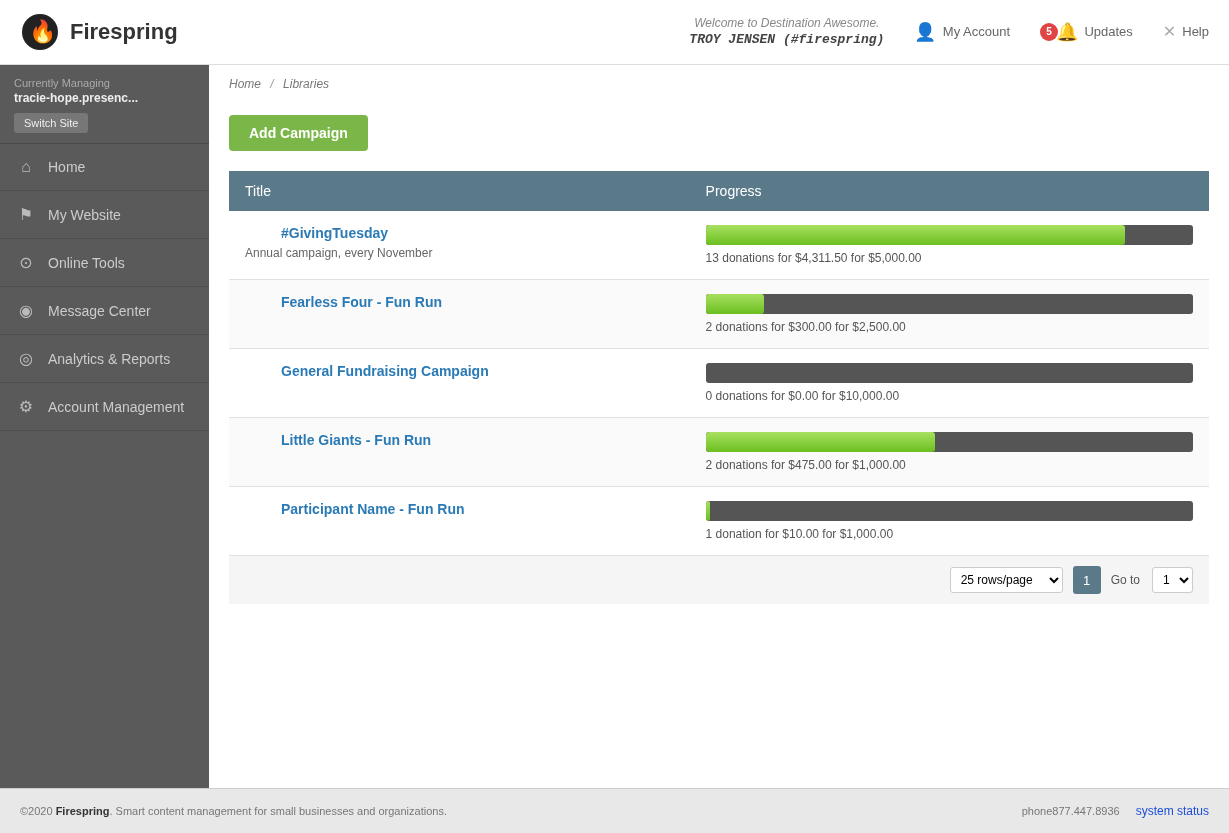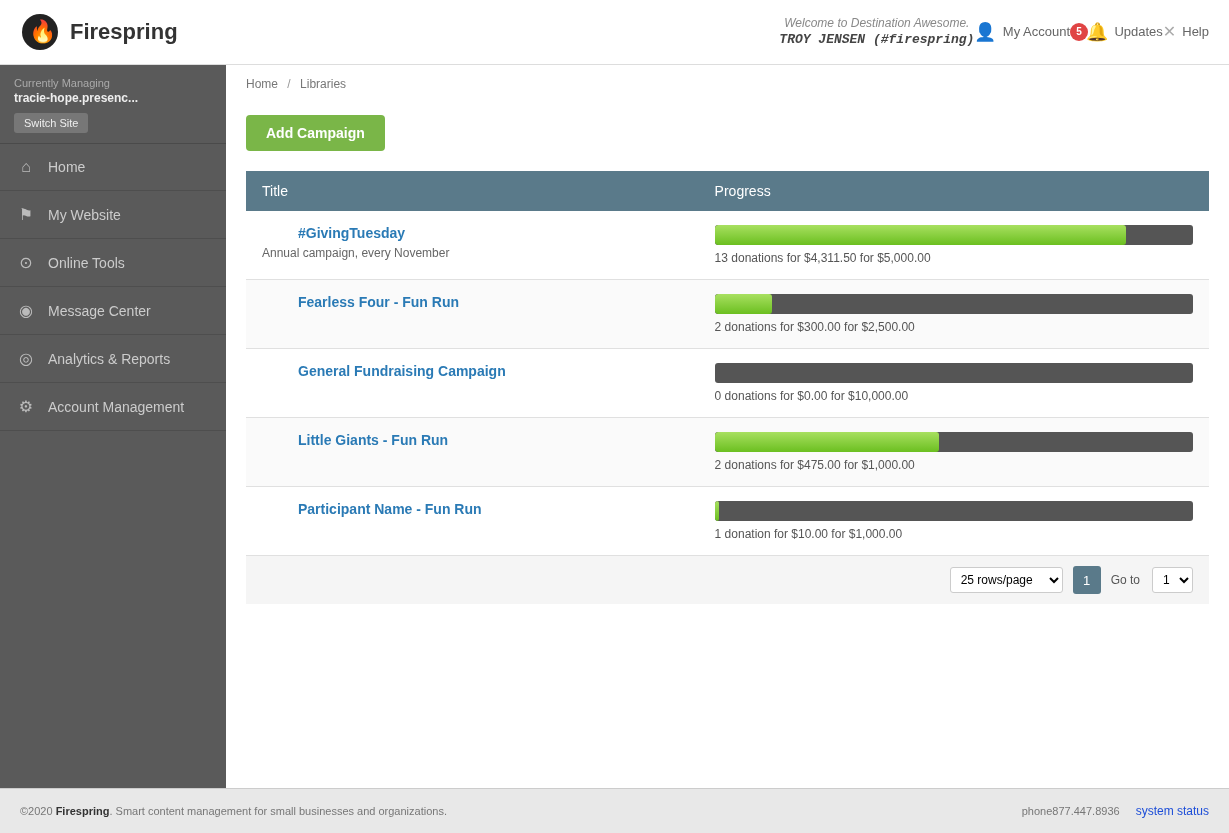--- a/index.html
+++ b/index.html
@@ -26,20 +26,21 @@
     }
     .logo-text {
       font-size: 22px;
       font-weight: bold;
       color: #333;
     }
     .header-right {
       margin-left: auto;
       display: flex;
       align-items: center;
+      gap: 30px;
     }
     .welcome-block {
       text-align: center;
       font-style: italic;
       color: #777;
       font-size: 12px;
       line-height: 1.4;
     }
     .welcome-block .user-name {
       font-weight: bold;
@@ -79,21 +80,21 @@
     }
 
     
     .layout {
       display: flex;
       min-height: calc(833px - 65px - 45px);
     }
 
     
     .sidebar {
-      width: 226px;
+      width: 209px;
       background: #5a5a5a;
       color: #ddd;
       flex-shrink: 0;
     }
     .managing-block {
       padding: 12px 14px 10px;
       border-bottom: 1px solid #4a4a4a;
       font-size: 11px;
       color: #bbb;
     }
@@ -138,20 +139,21 @@
     
     .main-content {
       flex: 1;
       background: #fff;
       padding: 0;
     }
     .breadcrumb {
       padding: 12px 20px 4px;
       font-size: 12px;
       color: #777;
+      font-style: italic;
     }
     .breadcrumb a { color: #777; text-decoration: none; }
     .breadcrumb-sep { margin: 0 6px; color: #999; }
     .page-title {
       padding: 4px 20px 16px;
       font-size: 24px;
       font-weight: bold;
       color: #333;
       border-bottom: 1px solid #e0e0e0;
     }

